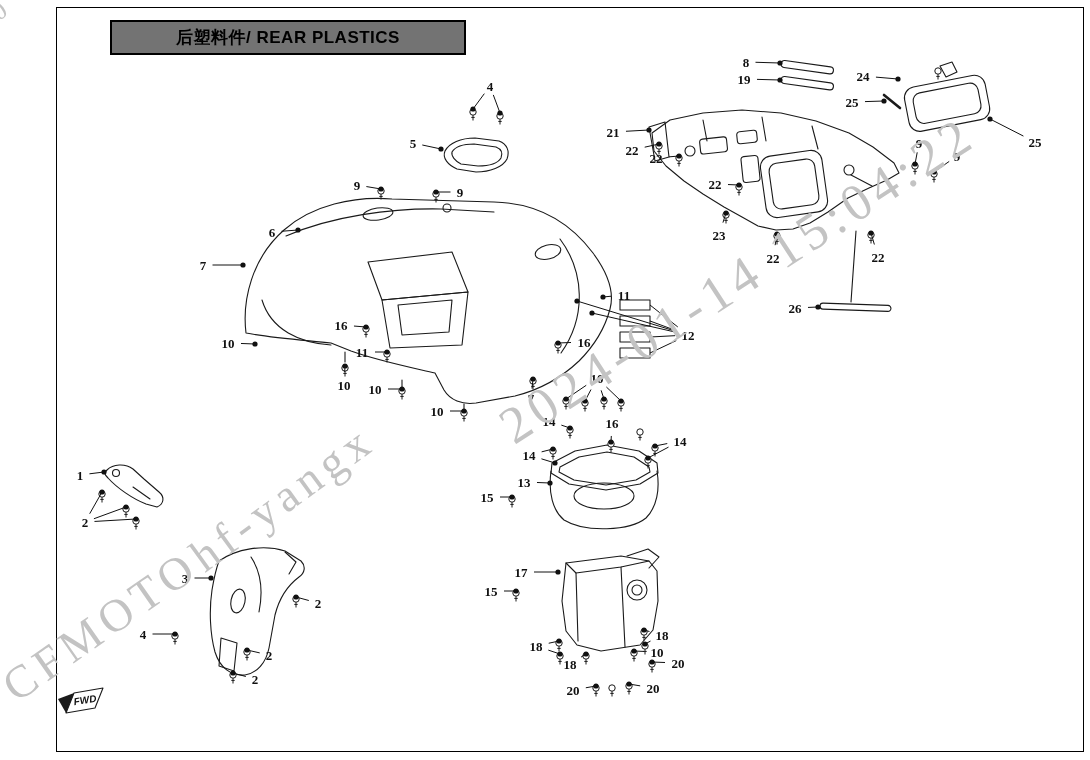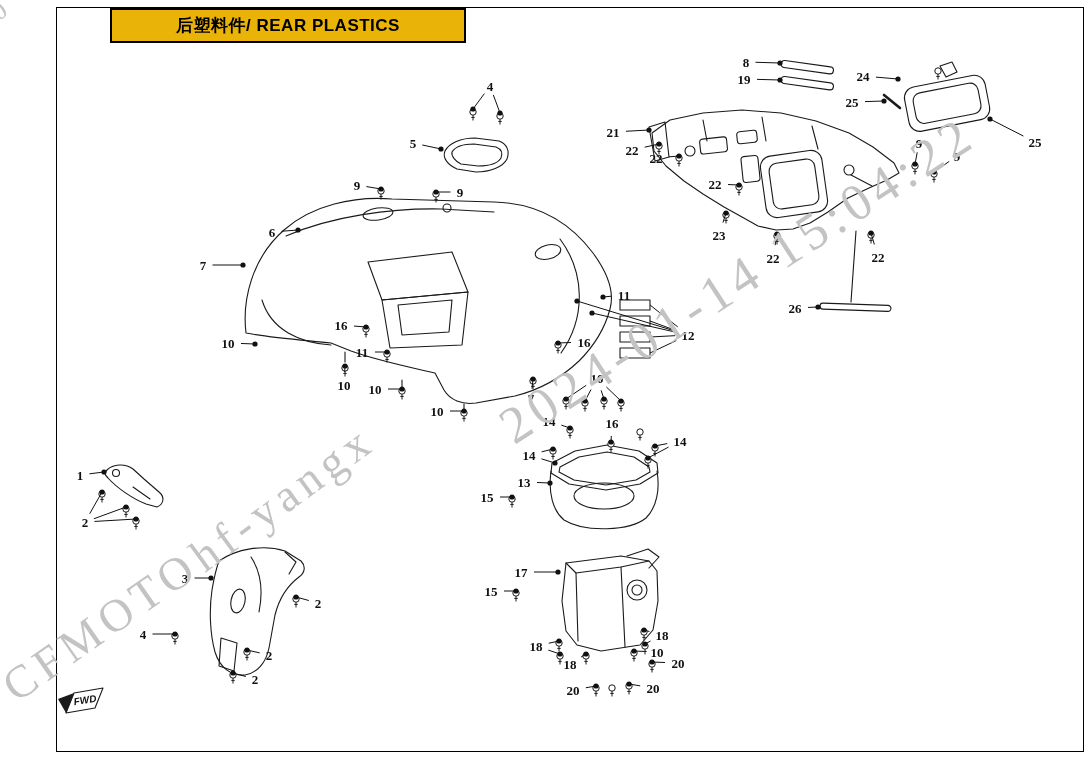--- a/index.html
+++ b/index.html
@@ -2,22 +2,22 @@
 <html><head>
 <meta charset="utf-8">
 <style>
   * { margin:0; padding:0; box-sizing:border-box; }
   html,body { background:#ffffff; font-family:"Liberation Sans", sans-serif; }
   #page { position:relative; width:1090px; height:760px; background:#ffffff; overflow:hidden; }
 
   #frame { position:absolute; left:56px; top:7px; width:1028px; height:745px;
            border:1.5px solid #000; z-index:1; }
 
-  #titlebox { position:absolute; left:110px; top:8px; width:356px; height:35px;
-              border:2px solid #000; background:#eab308; display:flex; align-items:center;
+  #titlebox { position:absolute; left:110px; top:20px; width:356px; height:35px;
+              border:2px solid #000; background:#737373; display:flex; align-items:center;
               justify-content:center; z-index:6; }
   #titlebox span { font-weight:bold; font-size:17px; letter-spacing:0.5px; color:#000;
                    font-family:"Liberation Sans", sans-serif; }
 
   #art { position:absolute; left:0; top:0; z-index:2; }
 
   .ln { fill:none; stroke:#1a1a1a; stroke-width:1.1; stroke-linejoin:round; stroke-linecap:round; }
   .ln path, .ln rect, .ln ellipse, .ln circle, .ln line, .ln polyline { vector-effect:non-scaling-stroke; }
 
   #callout-layer line { stroke:#111; stroke-width:1; }

